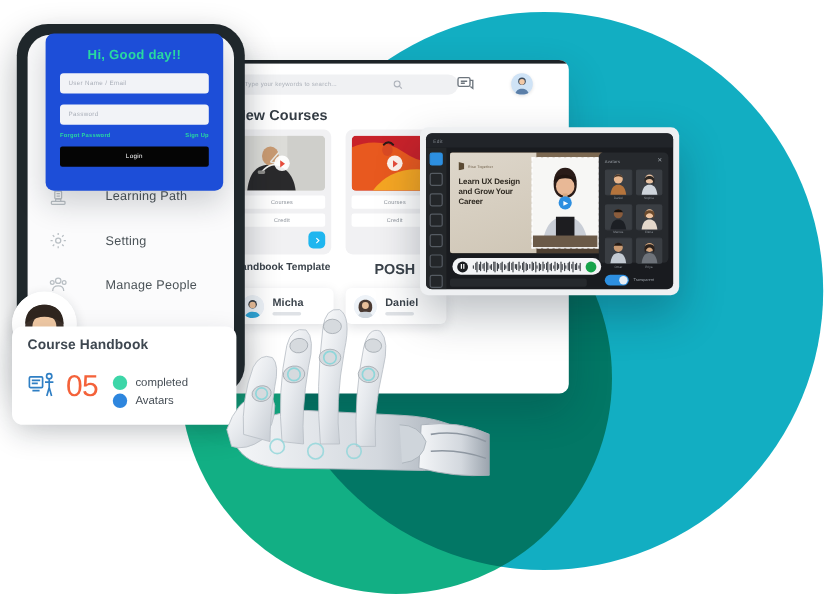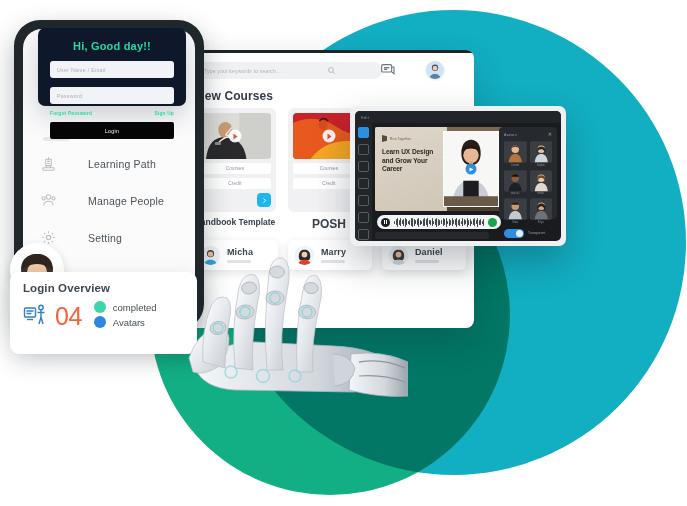--- a/index.html
+++ b/index.html
@@ -22,22 +22,22 @@
 
   
   .side{position:absolute;left:0;top:96px;width:100%;}
   .side-item{display:flex;align-items:center;gap:11px;height:37px;padding-left:17px;}
   .side-ic{width:17px;height:17px;flex:none;color:#b9bfc4;}
   .side-ic svg{width:100%;height:100%;display:block;}
   .side-lb{font-size:10.5px;color:#4b5358;letter-spacing:.2px;white-space:nowrap;padding-left:20px;}
   .side-stub{height:4px;width:26px;background:#e6e8ea;border-radius:2px;margin:12px 0 4px 20px;}
 
   
-  .login{position:absolute;left:38px;top:28px;width:148px;height:78px;
-         background:#0f172a;border-radius:7px;padding:0;
+  .login{position:absolute;left:38px;top:28px;width:148px;height:131px;
+         background:#1d4ed8;border-radius:7px;padding:0;
          box-shadow:0 10px 26px rgba(20,30,40,.20);}
   .login-t{font-size:11px;font-weight:700;color:#28d9a0;text-align:center;
            padding-top:12px;letter-spacing:.2px;}
   .fld{margin:9px 12px 0 12px;height:17px;background:#f2f3f7;border-radius:3px;
        display:flex;align-items:center;padding-left:7px;}
   .fld span{font-size:5.2px;color:#a9aeb8;letter-spacing:.3px;}
   .lrow{display:flex;justify-content:space-between;margin:7px 12px 0 12px;}
   .lrow span{font-size:4.8px;color:#28d9a0;font-weight:700;letter-spacing:.2px;}
   .lbtn{margin:6px 12px 0 12px;height:17px;background:#050505;border-radius:2px;
         display:flex;align-items:center;justify-content:center;}
@@ -48,21 +48,21 @@
           background:#fff;overflow:hidden;box-shadow:0 3px 10px rgba(20,30,40,.16);}
 
   
   .cov{position:absolute;left:10px;top:272px;width:174px;height:72px;background:#fff;
        border-radius:9px;box-shadow:0 8px 22px rgba(20,30,40,.17);padding:10px 0 0 13px;}
   .cov-t{font-size:11.5px;font-weight:700;color:#3e4750;letter-spacing:.1px;}
   .cov-body{display:flex;align-items:center;margin-top:7px;}
   .cov-ic{width:26px;height:26px;color:#2f7fc4;flex:none;}
   .cov-ic svg{width:100%;height:100%;display:block;}
   .cov-num{font-size:25px;color:#f4623a;margin-left:6px;line-height:1;letter-spacing:-.5px;}
-  .cov-leg{margin-left:12px;}
+  .cov-leg{margin-left:12px;margin-top:12px;}
   .leg{display:flex;align-items:center;gap:7px;margin-bottom:3px;}
   .leg i{width:12px;height:12px;border-radius:50%;display:block;flex:none;}
   .leg span{font-size:9.5px;color:#444c54;}
 
   
   .dash{position:absolute;left:182px;top:50px;width:292px;height:278px;background:#fff;
         border-radius:8px;box-shadow:0 14px 34px rgba(15,30,45,.20);overflow:hidden;}
   .dash-bar{position:absolute;left:0;top:0;width:100%;height:3px;background:#1d2327;}
   .search{position:absolute;left:14px;top:12px;width:170px;height:17px;background:#f0f1f3;
           border-radius:9px;display:flex;align-items:center;padding:0 8px;}
@@ -281,34 +281,20 @@
         </div>
         <div>
           <div class="uname">Micha</div>
           <div class="ubar"></div>
         </div>
       </div>
       <div class="ucard">
         <div class="uav">
           <svg viewBox="0 0 40 40">
               <circle cx="20" cy="20" r="20" fill="#eef3f8"></circle>
-            <path d="M8 22c0-10 5-14 12-14s12 4 12 14c0 6-3 8-3 8H11s-3-2-3-8z" fill="#2c2c30"></path>
-            <circle cx="20" cy="18" r="6" fill="#f3cba4"></circle>
-            <path d="M6 40c1.5-8 7.5-11 14-11s12.5 3 14 11z" fill="#e0402e"></path>
-            </svg>
-        </div>
-        <div>
-          <div class="uname">Marry</div>
-          <div class="ubar"></div>
-        </div>
-      </div>
-      <div class="ucard">
-        <div class="uav">
-          <svg viewBox="0 0 40 40">
-              <circle cx="20" cy="20" r="20" fill="#eef3f8"></circle>
             <path d="M8 21c0-9 5-13 12-13s12 4 12 13c0 7-4 9-4 9H12s-4-2-4-9z" fill="#4a3a33"></path>
             <circle cx="20" cy="18" r="6" fill="#e8bf9a"></circle>
             <path d="M6 40c1.5-8 7.5-11 14-11s12.5 3 14 11z" fill="#cfd6dd"></path>
             </svg>
         </div>
         <div>
           <div class="uname">Daniel</div>
           <div class="ubar"></div>
         </div>
       </div>
@@ -328,37 +314,37 @@
                 <rect x="8" y="6" width="8" height="9" rx="1"></rect>
               <path d="M10 9h4M10 12h4M12 3v3"></path>
             </svg>
           </span>
           <span class="side-lb">Learning Path</span>
         </div>
 
         <div class="side-item">
           <span class="side-ic">
             <svg viewBox="0 0 24 24" fill="none" stroke="currentColor" stroke-width="1.5">
+              <circle cx="12" cy="12" r="3"></circle>
+              <path d="M12 3v2.5M12 18.5V21M3 12h2.5M18.5 12H21M5.6 5.6l1.8 1.8M16.6 16.6l1.8 1.8M18.4 5.6l-1.8 1.8M7.4 16.6l-1.8 1.8"></path>
+            </svg>
+          </span>
+          <span class="side-lb">Setting</span>
+        </div>
+
+        <div class="side-item">
+          <span class="side-ic">
+            <svg viewBox="0 0 24 24" fill="none" stroke="currentColor" stroke-width="1.5">
               <circle cx="12" cy="7" r="3.2"></circle>
                 <path d="M5.5 19c0-4 3-6 6.5-6s6.5 2 6.5 6"></path>
               <circle cx="5" cy="9" r="2.2"></circle>
                 <circle cx="19" cy="9" r="2.2"></circle>
             </svg>
           </span>
           <span class="side-lb">Manage People</span>
-        </div>
-
-        <div class="side-item">
-          <span class="side-ic">
-            <svg viewBox="0 0 24 24" fill="none" stroke="currentColor" stroke-width="1.5">
-              <circle cx="12" cy="12" r="3"></circle>
-              <path d="M12 3v2.5M12 18.5V21M3 12h2.5M18.5 12H21M5.6 5.6l1.8 1.8M16.6 16.6l1.8 1.8M18.4 5.6l-1.8 1.8M7.4 16.6l-1.8 1.8"></path>
-            </svg>
-          </span>
-          <span class="side-lb">Setting</span>
         </div>
       </div>
     </div>
   </div>
 
   <div class="login">
     <div class="login-t">Hi, Good day!!</div>
     <div class="fld">
       <span>User Name / Email</span>
     </div>
@@ -378,32 +364,32 @@
     <svg viewBox="0 0 54 54" style="width:100%;height:100%;display:block">
       <circle cx="27" cy="27" r="27" fill="#ffffff"></circle>
       <path d="M11 30c0-13 7-19 16-19s16 6 16 19c0 9-5 13-5 13H16s-5-4-5-13z" fill="#3c3029"></path>
       <circle cx="27" cy="29" r="10" fill="#f0c9a4"></circle>
       <path d="M13 54c2-11 8-15 14-15s12 4 14 15z" fill="#cfe2ee"></path>
       <path d="M11 27c0-11 7-16 16-16s16 5 16 16c0 0-7-6-16-6s-16 6-16 6z" fill="#2f251f"></path>
     </svg>
   </div>
 
   <div class="cov">
-    <div class="cov-t">Login Overview</div>
+    <div class="cov-t">Course Handbook</div>
     <div class="cov-body">
       <span class="cov-ic">
         <svg viewBox="0 0 26 26" fill="none" stroke="currentColor" stroke-width="1.4">
           <rect x="1.5" y="5" width="11" height="9" rx="1"></rect>
           <path d="M3.5 8h7M3.5 10.5h5"></path>
           <path d="M4 16.5h6"></path>
           <circle cx="18" cy="4.5" r="2.2"></circle>
           <path d="M18 7v7M14.5 9.5h7M16 21l2-7M20 21l-2-7"></path>
         </svg>
       </span>
-      <span class="cov-num">04</span>
+      <span class="cov-num">05</span>
       <span class="cov-leg">
         <span class="leg">
           <i style="background:#3DD6A8"></i>
           <span>completed</span>
         </span>
         <span class="leg">
           <i style="background:#2E86DE"></i>
           <span>Avatars</span>
         </span>
       </span>

